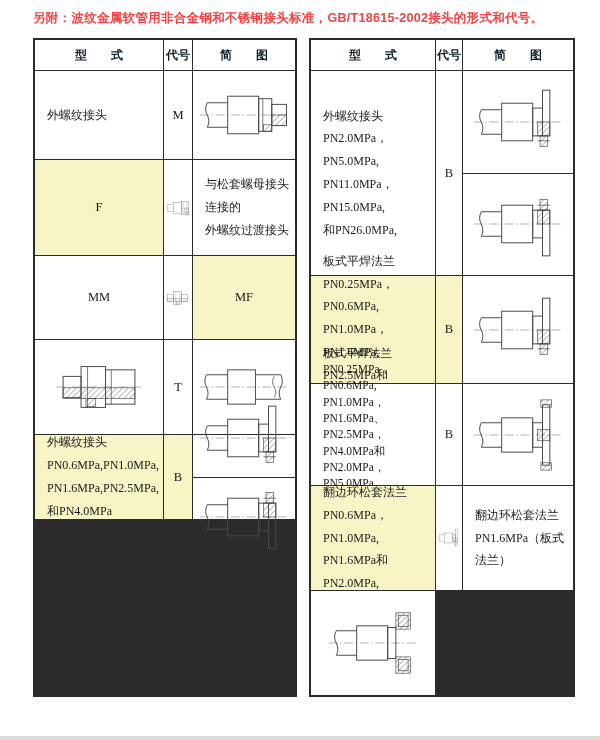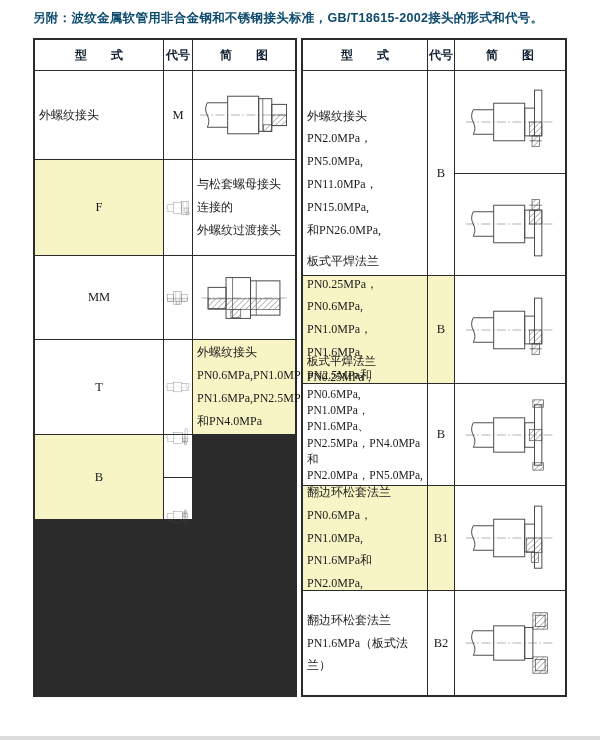--- a/index.html
+++ b/index.html
@@ -12,37 +12,37 @@
   html,body { background:#f2f2f2; }
   .page {
     position:relative; width:600px; height:740px;
     background:var(--page-bg); overflow:hidden;
     font-family:"Liberation Serif","DejaVu Serif",serif;
     color:#1a1a1a;
   }
   .title {
     position:absolute; left:33px; top:10px; width:545px;
     font-family:"Liberation Sans","DejaVu Sans",sans-serif;
-    font-weight:700; font-size:12.5px; letter-spacing:0.3px; color:#0c4a6e;
-  }
-  .tables { position:absolute; left:33px; top:38px; display:flex; gap:4px; }
+    font-weight:700; font-size:12.5px; letter-spacing:0.3px; color:#ef4444;
+  }
+  .tables { position:absolute; left:33px; top:38px; display:flex; gap:12px; }
   .tbl {
     display:grid; gap:1px;
     background:var(--border);
     border:2px solid var(--border);
   }
   .tbl > div { background:#fff; }
   .hcell {
     background:var(--header-bg);
     display:flex; align-items:center; justify-content:center;
     font-weight:700; font-size:12px; color:#102030;
   }
   .tcell {
     display:flex; align-items:center;
-    padding:4px 4px 4px 4px;
+    padding:4px 4px 4px 12px;
     font-size:12px; line-height:1.9; white-space:pre-line;
   }
   .tcell.tight { line-height:1.42; font-size:11.5px; }
   .ccell {
     display:flex; align-items:center; justify-content:center;
     font-size:12.5px;
   }
   .hl { background:var(--highlight-bg) !important; }
   .dcell { display:flex; align-items:center; justify-content:center; }
   .dcell.stack { flex-direction:column; align-items:stretch; padding:0; }
@@ -202,20 +202,21 @@
 
       <div class="tcell">与松套螺母接头连接的
 外螺纹过渡接头</div>
       <div class="ccell">MM</div>
       <div class="dcell">
         <svg class="diag" viewBox="0 0 120 90">
             <use href="#fit-mm"></use>
           </svg>
       </div>
 
+      <div class="ccell hl">MF</div>
       <div class="dcell">
         <svg class="diag" viewBox="0 0 120 90">
             <use href="#fit-mf"></use>
           </svg>
       </div>
 
       <div class="ccell">T</div>
       <div class="dcell">
         <svg class="diag" viewBox="0 0 120 90">
             <use href="#fit-t"></use>
@@ -284,30 +285,28 @@
       <div class="ccell">B</div>
       <div class="dcell">
         <svg class="diag" viewBox="0 0 120 90">
             <use href="#flange-sym"></use>
           </svg>
       </div>
 
       <div class="tcell hl">翻边环松套法兰
 PN0.6MPa，PN1.0MPa,
 PN1.6MPa和PN2.0MPa,</div>
-      <div class="ccell hl">B1</div>
       <div class="dcell">
         <svg class="diag" viewBox="0 0 120 90">
             <use href="#flange-b1"></use>
           </svg>
       </div>
 
       <div class="tcell">翻边环松套法兰
 PN1.6MPa（板式法兰）</div>
-      <div class="ccell">B2</div>
       <div class="dcell">
         <svg class="diag" viewBox="0 0 120 90">
             <use href="#flange-b2"></use>
           </svg>
       </div>
     </div>
 
   </div>
 
   <div class="bottom-edge"></div>

